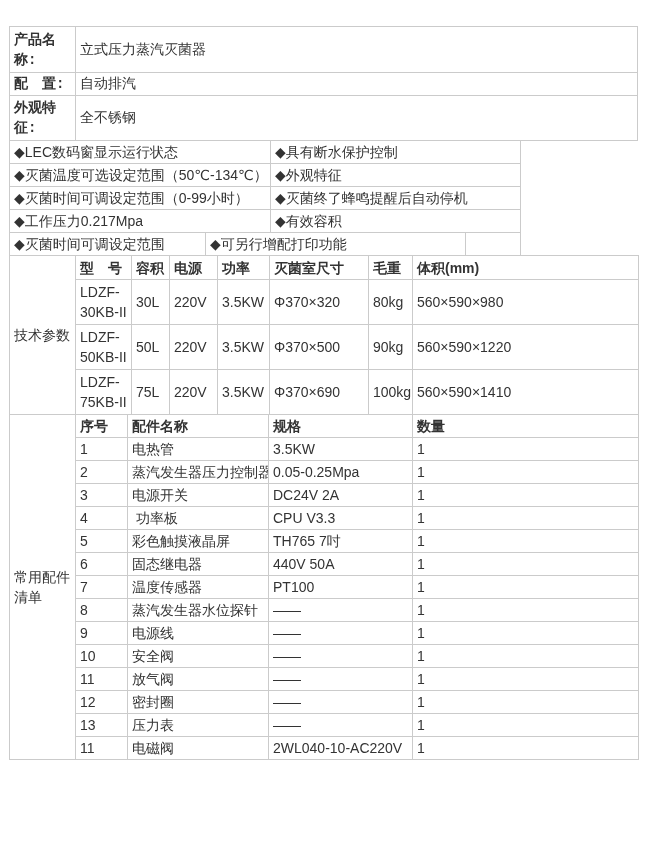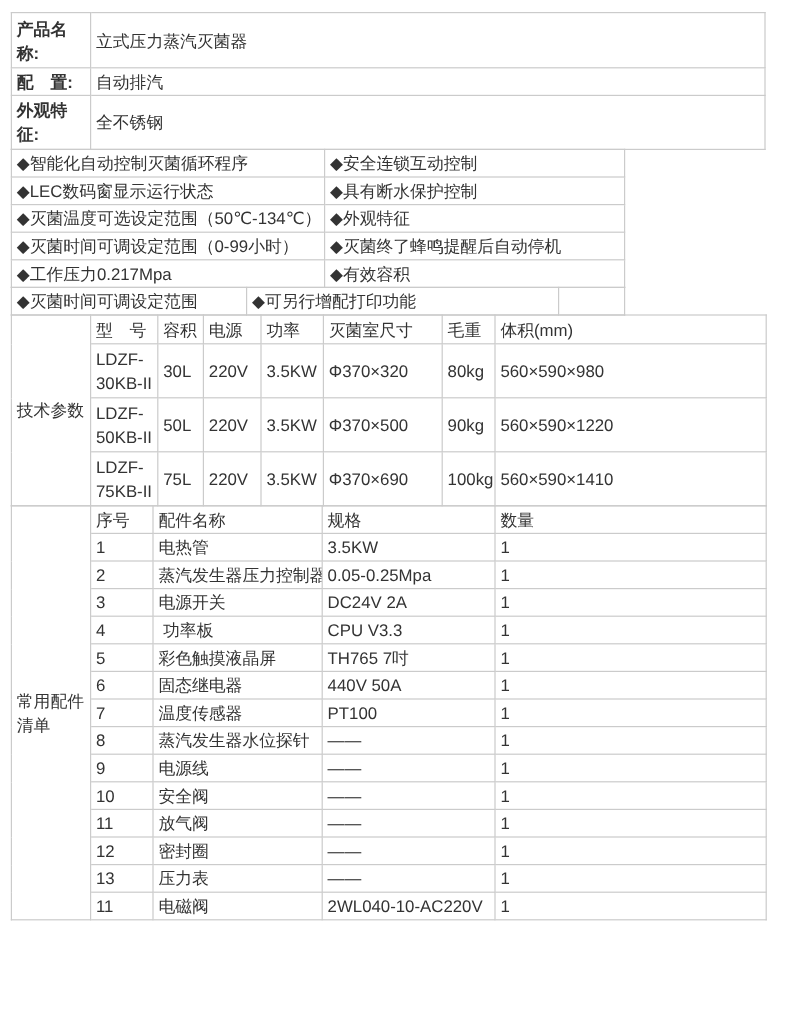--- a/index.html
+++ b/index.html
@@ -15,31 +15,31 @@
     height: 847px;
     overflow: hidden;
   }
   .page { padding: 10px 12px 0 9px; }
 
   table.tbl {
     border-collapse: collapse;
     table-layout: fixed;
     margin-top: -1px;
   }
-  table.tbl:first-child { margin-top: 0; }
+  table.tbl:first-child { margin-top: 16px; font-family: Liberation Mono, monospace; }
   .tbl td, .tbl th {
     border: 1px solid #cbcbcb;
     padding: 1px 3px 1px 4px;
     vertical-align: middle;
     text-align: left;
     line-height: 20px;
     font-weight: normal;
     overflow: hidden;
   }
-  .bold, .tbl th { font-weight: normal; }
+  .bold, .tbl th { font-weight: bold; }
 
   
   .info { width: 629px; }
   .info .c-label { width: 66px; }
   .info th { font-weight: bold; }
   .r-h46 th, .r-h46 td { height: 46px; }
   .r-h45 th, .r-h45 td { height: 45px; }
   .r-h22 th, .r-h22 td { height: 22px; }
 
   
@@ -100,24 +100,20 @@
     </tr>
   </tbody>
     </table>
 
   <table class="tbl features">
     <colgroup>
         <col class="c-f1">
         <col class="c-f2">
       </colgroup>
     <tbody>
-        <tr>
-      <td>◆智能化自动控制灭菌循环程序</td>
-      <td>◆安全连锁互动控制</td>
-    </tr>
     <tr>
       <td>◆LEC数码窗显示运行状态</td>
       <td>◆具有断水保护控制</td>
     </tr>
     <tr>
       <td>◆灭菌温度可选设定范围（50℃-134℃）</td>
       <td>◆外观特征</td>
     </tr>
     <tr>
       <td>◆灭菌时间可调设定范围（0-99小时）</td>

